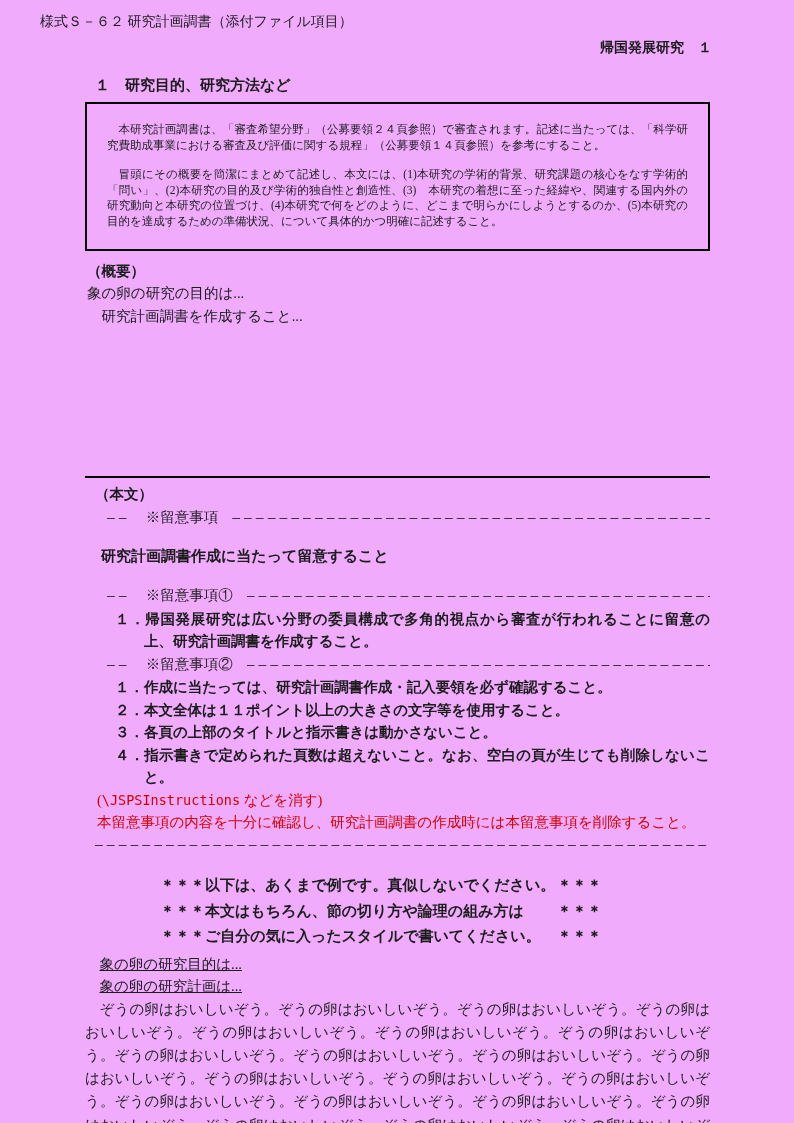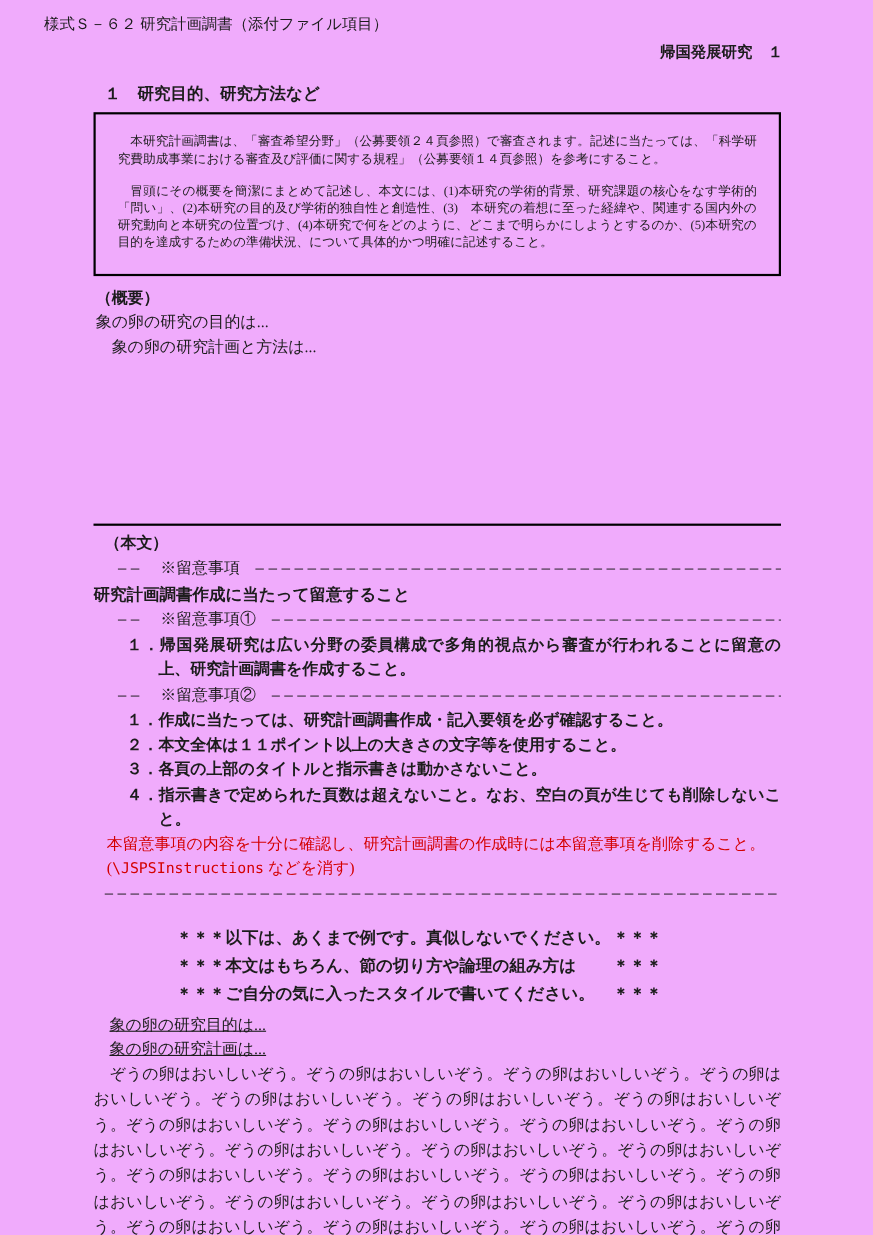--- a/index.html
+++ b/index.html
@@ -26,21 +26,21 @@
   .rule{border:none;border-top:2px solid #000;margin:149px 0 0 0;}
   .main{font-size:14.5px;line-height:22.5px;margin-top:5px;}
   .main-label{margin:0 0 0 10px;font-weight:600;}
   .noteline{margin:0 0 0 22px;display:flex;align-items:baseline;white-space:nowrap;overflow:hidden;}
   .dashes{
     font-family:"DejaVu Sans Mono","Liberation Mono",monospace;
     letter-spacing:4px;white-space:nowrap;font-size:13px;
   }
   .fill{flex:1;overflow:hidden;}
   .notelabel{margin:0 14px 0 15px;}
-  .note-heading{font-size:15px;font-weight:bold;margin:0;line-height:23px;}
+  .note-heading{font-size:15px;font-weight:bold;margin:16px;line-height:23px;font-family:Liberation Serif, serif;}
   .item{margin:0 0 0 30px;padding-left:29px;text-indent:-29px;text-align:justify;font-weight:bold;}
   .red{color:#d40000;}
   .redline{margin:0 0 0 12px;}
   .code{font-family:"DejaVu Sans Mono","Liberation Mono",monospace;font-size:13.5px;}
   .sepline{margin:0 0 0 10px;display:flex;white-space:nowrap;overflow:hidden;}
   .stars-block{margin:17px 0 0 75px;font-weight:bold;font-size:15px;line-height:25.5px;}
   .stars-row{display:flex;}
   .stars-row .txt{width:352px;}
   .example{margin-top:3px;}
   .ex-line{margin:0;text-indent:1em;text-decoration:underline;}
@@ -59,21 +59,21 @@
     <h1 class="sec-title gothic">１　研究目的、研究方法など</h1>
 
     <div class="inst-box">
       <p>本研究計画調書は、「審査希望分野」（公募要領２４頁参照）で審査されます。記述に当たっては、「科学研究費助成事業における審査及び評価に関する規程」（公募要領１４頁参照）を参考にすること。</p>
       <p>冒頭にその概要を簡潔にまとめて記述し、本文には、(1)本研究の学術的背景、研究課題の核心をなす学術的「問い」、(2)本研究の目的及び学術的独自性と創造性、(3)　本研究の着想に至った経緯や、関連する国内外の研究動向と本研究の位置づけ、(4)本研究で何をどのように、どこまで明らかにしようとするのか、(5)本研究の目的を達成するための準備状況、について具体的かつ明確に記述すること。</p>
     </div>
 
     <div class="overview">
       <p class="ov-label gothic">（概要）</p>
       <p class="ov-line1">象の卵の研究の目的は...</p>
-      <p class="ov-line2">象の卵の研究計画と方法は...</p>
+      <p class="ov-line2">研究計画調書を作成すること...</p>
     </div>
 
     <hr class="rule">
 
     <div class="main">
       <p class="main-label gothic">（本文）</p>
 
       <p class="noteline">
         <span class="dashes">––</span>
         <span class="notelabel">※留意事項</span>
@@ -94,22 +94,22 @@
         <span class="dashes">––</span>
         <span class="notelabel">※留意事項②</span>
         <span class="dashes fill">––––––––––––––––––––––––––––––––––––––––––––</span>
       </p>
 
       <p class="item">１．作成に当たっては、研究計画調書作成・記入要領を必ず確認すること。</p>
       <p class="item">２．本文全体は１１ポイント以上の大きさの文字等を使用すること。</p>
       <p class="item">３．各頁の上部のタイトルと指示書きは動かさないこと。</p>
       <p class="item">４．指示書きで定められた頁数は超えないこと。なお、空白の頁が生じても削除しないこと。</p>
 
+      <p class="red redline"><span>(</span><span class="code">\JSPSInstructions</span><span> などを消す)</span></p>
       <p class="red redline">本留意事項の内容を十分に確認し、研究計画調書の作成時には本留意事項を削除すること。</p>
-      <p class="red redline"><span>(</span><span class="code">\JSPSInstructions</span><span> などを消す)</span></p>
 
       <p class="sepline">
         <span class="dashes fill">––––––––––––––––––––––––––––––––––––––––––––––––––––––––––––</span>
       </p>
 
       <div class="stars-block">
         <div class="stars-row">
           <span>＊＊＊</span>
           <span class="txt">以下は、あくまで例です。真似しないでください。</span>
           <span>＊＊＊</span>

